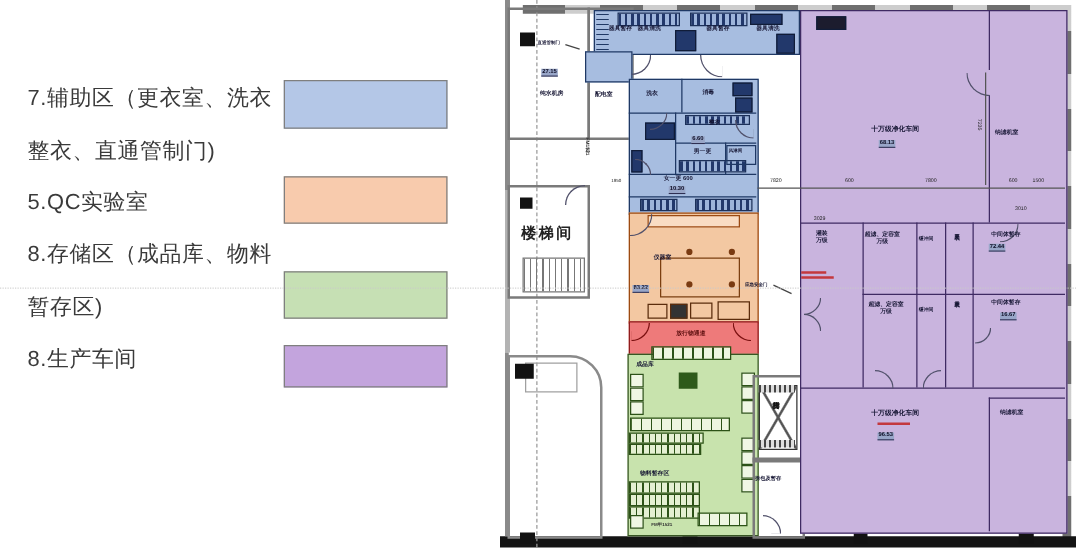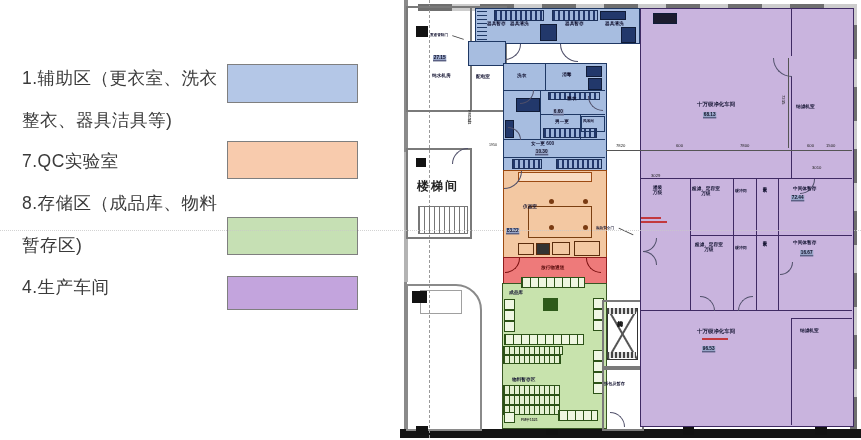--- a/index.html
+++ b/index.html
@@ -41,26 +41,26 @@
        transform:scale(.7);transform-origin:0 0;}
   .stair-label{position:absolute;font-size:12px;font-weight:600;color:#222;letter-spacing:2px;}
   .leader{position:absolute;height:1px;background:#444;}
 </style>
 </head>
 <body>
 
 <div id="app">
 
   <div>
-    <div class="leg-line" style="top:66px">1.辅助区（更衣室、洗衣</div>
-    <div class="leg-line" style="top:108px">整衣、器具洁具等)</div>
-    <div class="leg-line" style="top:149px">7.QC实验室</div>
+    <div class="leg-line" style="top:66px">7.辅助区（更衣室、洗衣</div>
+    <div class="leg-line" style="top:108px">整衣、直通管制门)</div>
+    <div class="leg-line" style="top:149px">5.QC实验室</div>
     <div class="leg-line" style="top:191px">8.存储区（成品库、物料</div>
     <div class="leg-line" style="top:233px">暂存区)</div>
-    <div class="leg-line" style="top:275px">4.生产车间</div>
+    <div class="leg-line" style="top:275px">8.生产车间</div>
     <div class="swatch" style="top: 64px; height: 37px; background: rgb(180, 199, 231);"></div>
     <div class="swatch" style="top: 141px; height: 36px; background: rgb(248, 203, 173);"></div>
     <div class="swatch" style="top: 217px; height: 36px; background: rgb(198, 224, 180);"></div>
     <div class="swatch" style="top: 276px; height: 32px; background: rgb(195, 164, 221);"></div>
   </div>
 
   <div style="position:absolute;left:418px;top:4px;width:437px;height:7px;background:repeating-linear-gradient(90deg,#6f6f6f 0 34px,#cdcdcd 34px 62px);"></div>
   <div style="position:absolute;left:850px;top:4px;width:7px;height:427px;background:repeating-linear-gradient(0deg,#6f6f6f 0 34px,#cdcdcd 34px 62px);"></div>
   <div style="position:absolute;left:400px;top:429px;width:461px;height:9px;background:#141414;"></div>
   <div class="w" style="left:404px;top:0;width:4px;height:152px;background:#8a8a8a;"></div>

